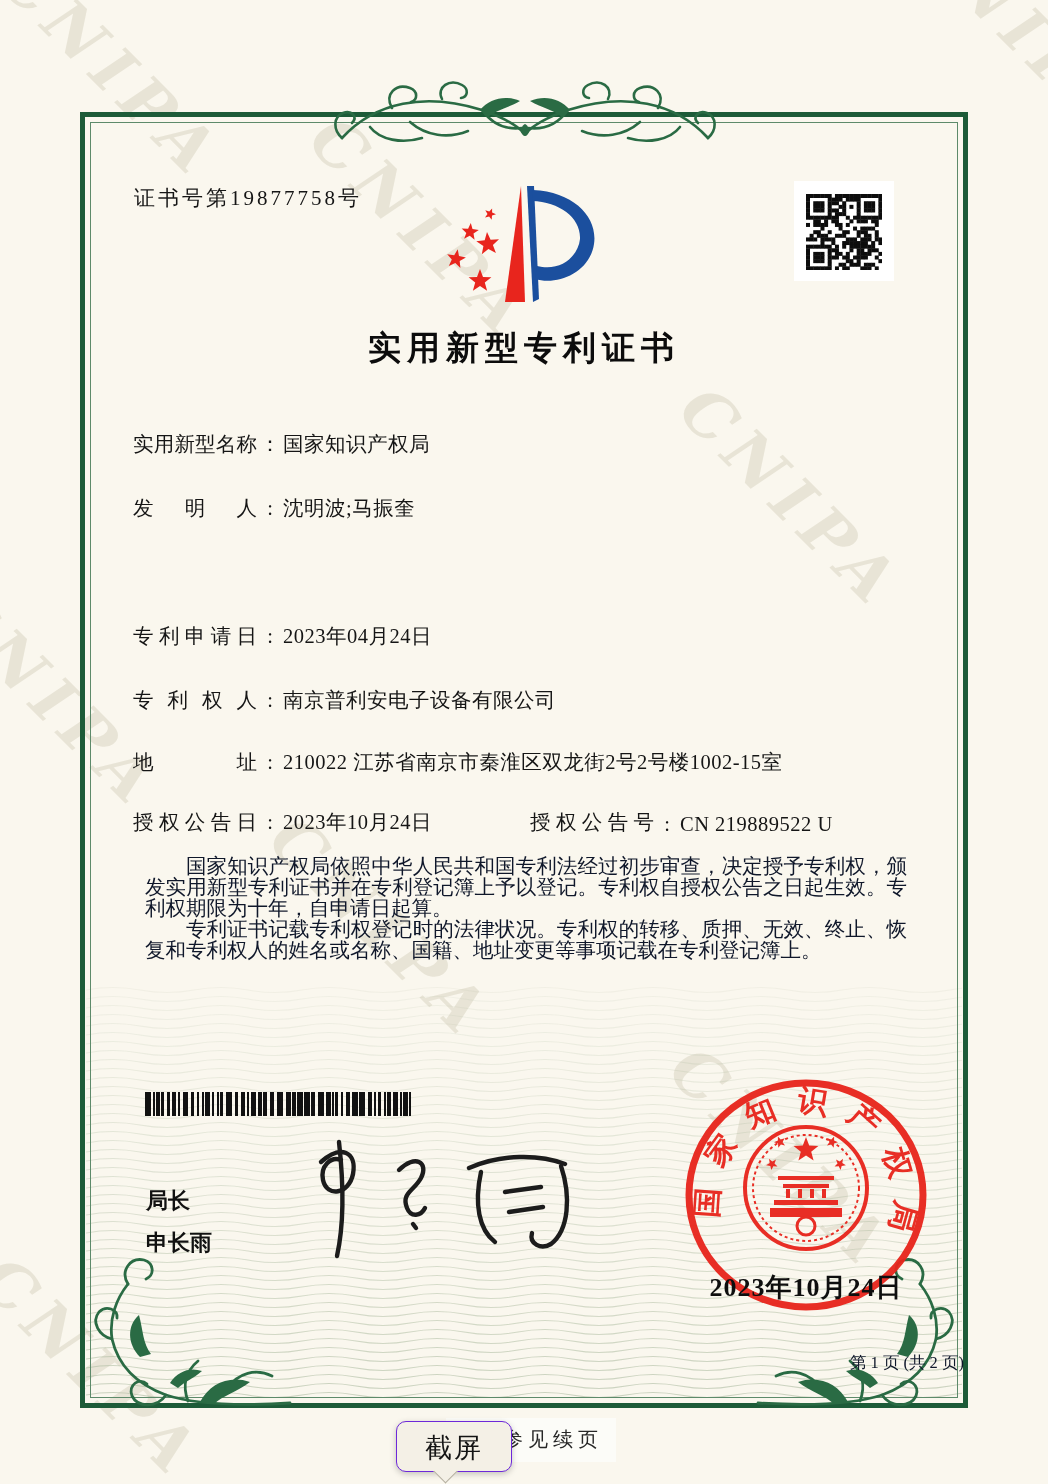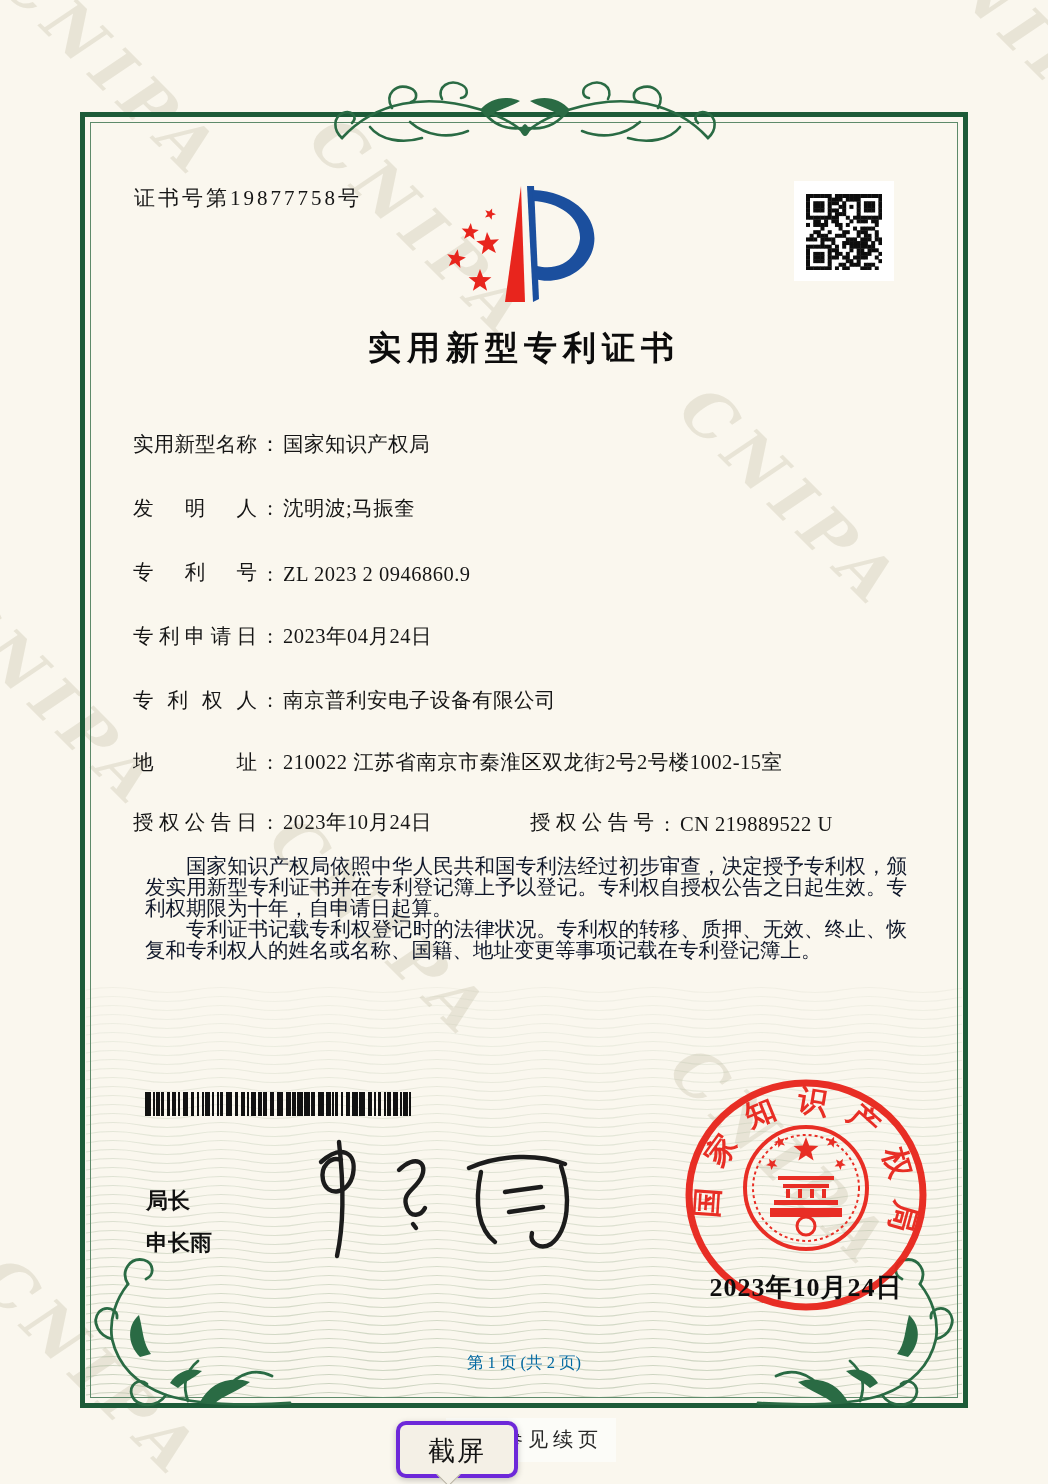--- a/index.html
+++ b/index.html
@@ -39,27 +39,27 @@
   .barcode{position:absolute;left:145px;top:1092px;z-index:4;}
 
   .signer-title{position:absolute;left:146px;top:1186px;z-index:4;font:700 22px "Liberation Sans","DejaVu Sans",sans-serif;color:#111;}
   .signer-name{position:absolute;left:146px;top:1228px;z-index:4;font:700 22px "Liberation Sans","DejaVu Sans",sans-serif;color:#111;}
   .signature{position:absolute;left:283px;top:1136px;z-index:4;}
 
   .seal{position:absolute;left:682px;top:1076px;z-index:5;opacity:.95;}
   .seal-date{position:absolute;left:706px;top:1270px;width:200px;z-index:6;text-align:center;
              font-size:26px;font-weight:700;color:#0e0e0e;letter-spacing:1px;}
 
-  .footer-page{position:absolute;left:84px;top:1352px;width:880px;z-index:4;text-align:center;font-size:16.5px;color:#0369a1;}
+  .footer-page{position:absolute;left:84px;top:1352px;width:880px;z-index:4;text-align:right;font-size:16.5px;color:#0f172a;}
 
   
   .cont-strip{position:absolute;left:446px;top:1418px;width:170px;height:44px;background:#fcfcf8;z-index:7;}
   .cont-text{position:absolute;left:57px;top:8px;font-size:20px;letter-spacing:5px;color:#262626;white-space:nowrap;}
   .shot-bubble{position:absolute;left:396px;top:1421px;width:114px;height:49px;z-index:10;background:#f4f0e6;
-               border:4px solid #6d28d9;border-radius:10px;box-shadow:0 2px 6px rgba(0,0,0,.22);cursor:pointer;}
+               border:1px solid #6d28d9;border-radius:10px;box-shadow:0 2px 6px rgba(0,0,0,.22);cursor:pointer;}
   .shot-label{position:absolute;width:100%;top:8px;text-align:center;font-size:27px;letter-spacing:2px;color:#141414;
               font-family:"Liberation Sans","DejaVu Sans",sans-serif;}
   .shot-tail{position:absolute;left:40px;top:41px;width:16px;height:16px;background:#f4f0e6;
              border-right:1px solid #b5b0a1;border-bottom:1px solid #b5b0a1;transform:rotate(45deg);}
 </style>
 </head>
 <body>
 
 <div class="page">
 
@@ -451,23 +451,20 @@
   </div>
 
   <div class="title">实用新型专利证书</div>
 
   <div class="frow" style="top:430px;">
     <span class="flabel">实用新型名称</span><span class="fsep">：</span><span class="fvalue">国家知识产权局</span>
   </div>
   <div class="frow" style="top:494px;">
     <span class="flabel">发明人</span><span class="fsep">:</span><span class="fvalue">沈明波;马振奎</span>
   </div>
-  <div class="frow" style="top:558px;">
-    <span class="flabel">专利号</span><span class="fsep">:</span><span class="fvalue">ZL 2023 2 0946860.9</span>
-  </div>
   <div class="frow" style="top:622px;">
     <span class="flabel">专利申请日</span><span class="fsep">:</span><span class="fvalue">2023年04月24日</span>
   </div>
   <div class="frow" style="top:686px;">
     <span class="flabel">专利权人</span><span class="fsep">:</span><span class="fvalue">南京普利安电子设备有限公司</span>
   </div>
   <div class="frow" style="top:748px;">
     <span class="flabel">地址</span><span class="fsep">:</span><span class="fvalue">210022 江苏省南京市秦淮区双龙街2号2号楼1002-15室</span>
   </div>
   <div class="frow" style="top:808px;">

